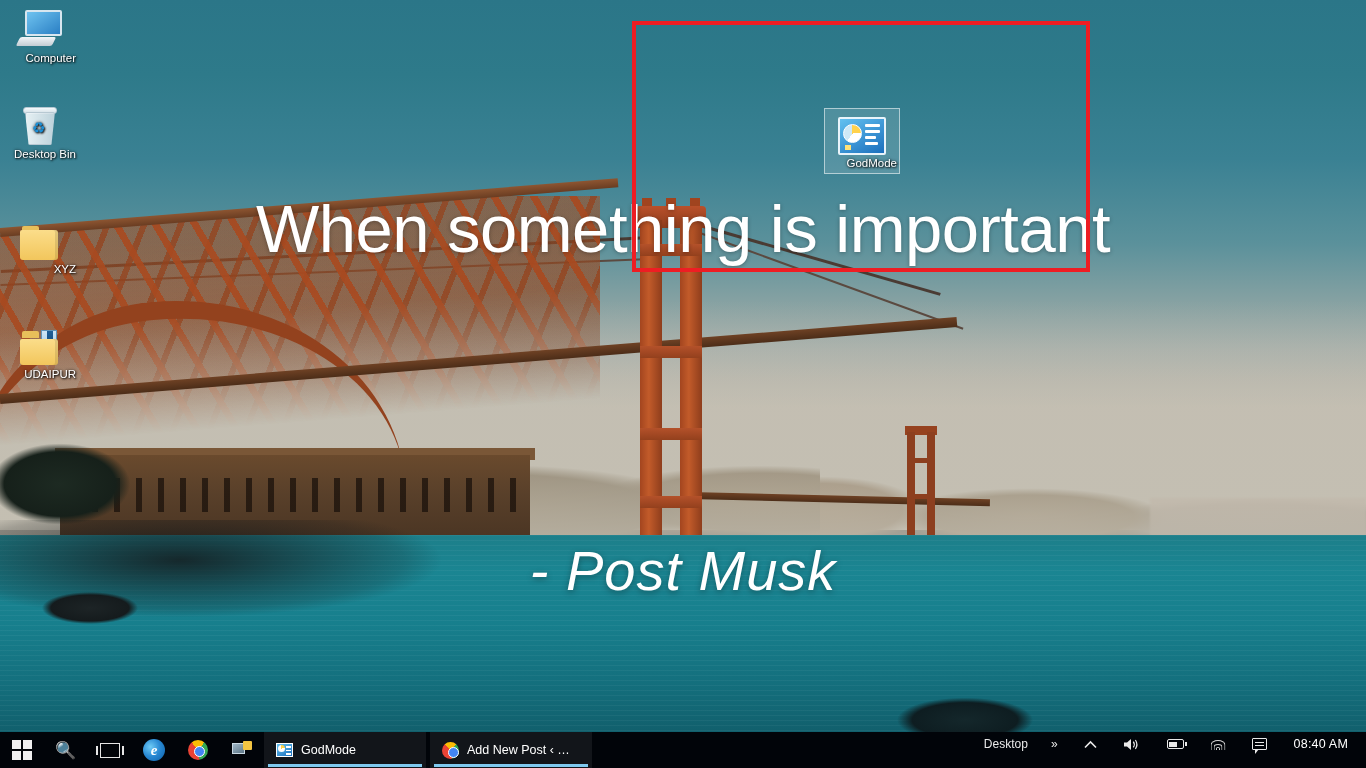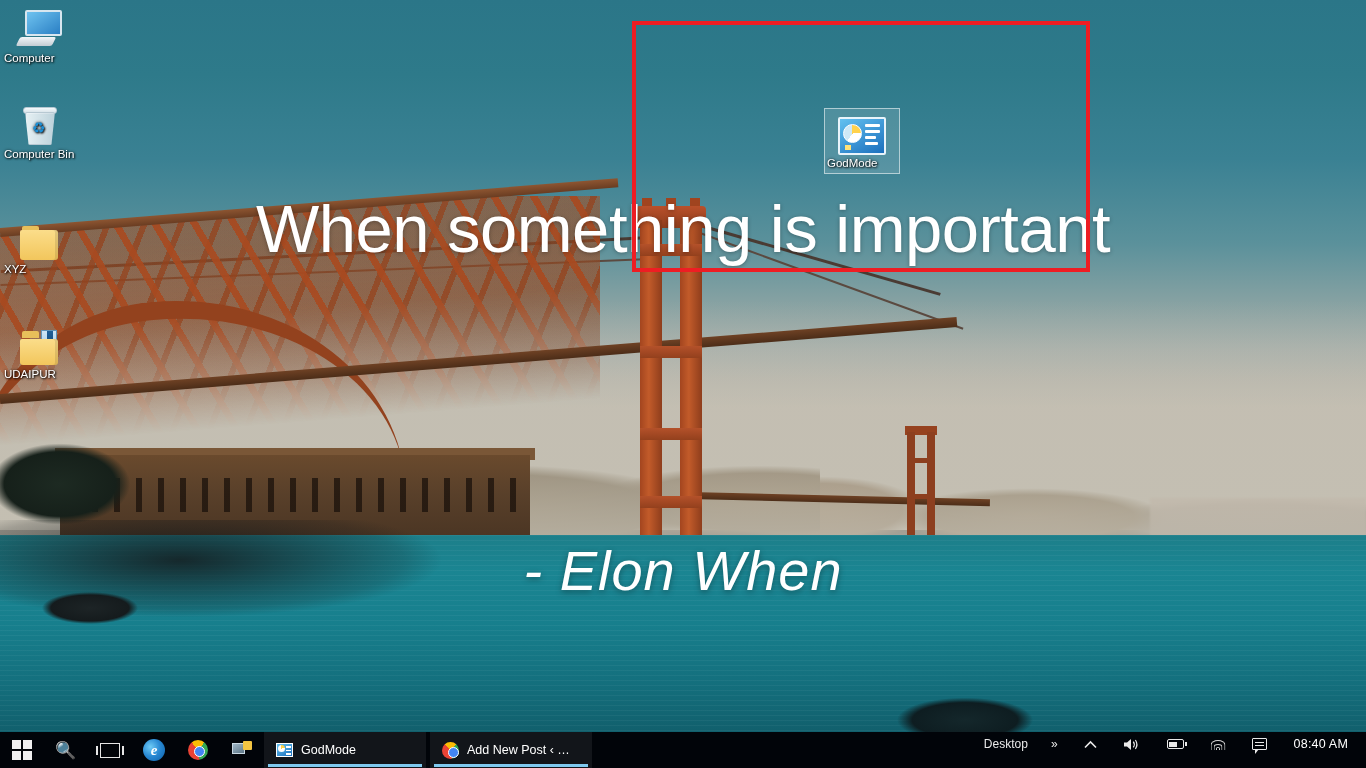--- a/index.html
+++ b/index.html
@@ -194,21 +194,21 @@
     position:absolute; left:0; top:538px; width:1366px;
     text-align:center; color:#fff;
     font-size:56px; font-style:italic; font-weight:400;
     letter-spacing:1px;
     font-family:"Liberation Sans", sans-serif;
     text-shadow:0 2px 6px rgba(0,0,0,.35);
   }
 
   
   .desk-icon {
-    position:absolute; width:76px; text-align:left; color:#fff;
+    position:absolute; width:76px; text-align:right; color:#fff;
     font-size:11.5px; line-height:13px;
     text-shadow:1px 1px 2px rgba(0,0,0,.95), 0 0 3px rgba(0,0,0,.8);
   }
   .desk-icon .glyph { height:46px; display:flex; align-items:flex-end; justify-content:center; }
   .desk-icon .cap { margin-top:2px; display:inline-block; padding:0 2px; }
   .desk-icon.selected {
     background:rgba(255,255,255,.14);
     border:1px solid rgba(255,255,255,.55);
   }
 
@@ -444,41 +444,41 @@
   <div class="water"></div>
   <div class="water-ripples"></div>
   <div class="shore-shadow"></div>
   <div class="rock"></div>
   <div class="rock2"></div>
 </div>
 
 <div id="quote">
   <div class="line">When something is important</div>
 </div>
-<div id="attribution">- Elon When</div>
+<div id="attribution">- Post Musk</div>
 
 <div class="desk-icon" style="left:2px; top:4px;">
   <div class="glyph">
     <div class="ico-monitor">
         <div class="scr"></div>
         <div class="kb"></div>
       </div>
   </div>
   <span class="cap">Computer</span>
 </div>
 
 <div class="desk-icon" style="left:2px; top:100px;">
   <div class="glyph">
     <div class="ico-bin">
         <div class="lid"></div>
         <div class="body"></div>
         <div class="rec">♻</div>
       </div>
   </div>
-  <span class="cap">Computer Bin</span>
+  <span class="cap">Desktop Bin</span>
 </div>
 
 <div class="desk-icon" style="left:2px; top:215px;">
   <div class="glyph">
     <div class="ico-folder">
         <div class="tab"></div>
         <div class="front"></div>
       </div>
   </div>
   <span class="cap">XYZ</span>

